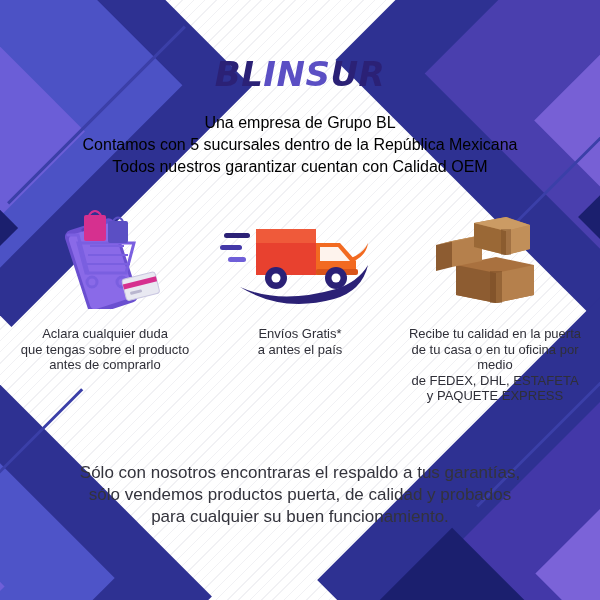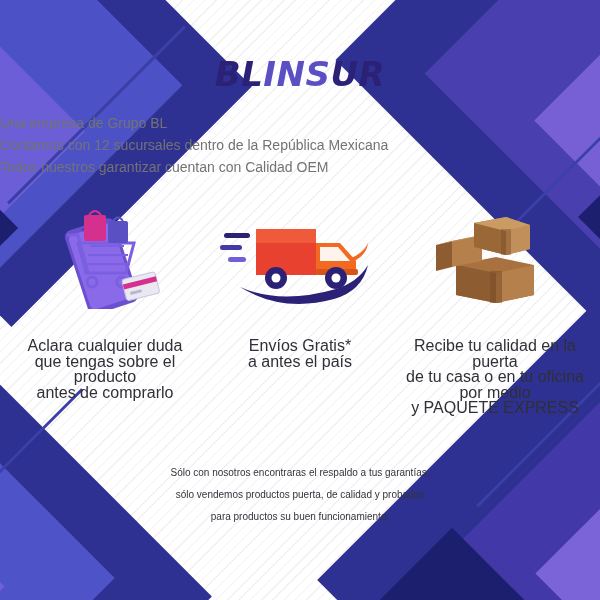--- a/index.html
+++ b/index.html
@@ -184,22 +184,23 @@
     font-style: italic;
     font-family: "DejaVu Sans", sans-serif;
   }
   .brand .b-dark { color: #2b2176; }
   .brand .b-mid  { color: #5b4fc4; }
 
   .tagline {
     position: absolute;
     top: 112px;
     left: 0; right: 0;
-    color: #737373;
-    font-size: 14px;
+    text-align: center;
+    color: #000000;
+    font-size: 16px;
     line-height: 22px;
   }
   .tagline div { white-space: nowrap; }
 
   
   .features {
     position: absolute;
     top: 198px;
     left: 12px;
     right: 12px;
@@ -210,22 +211,22 @@
     width: 186px;
     text-align: center;
   }
   .feature-art {
     height: 112px;
     display: flex;
     align-items: center;
     justify-content: center;
   }
   .feature-caption {
-    margin-top: 28px;
-    font-size: 16px;
+    margin-top: 16px;
+    font-size: 13px;
     line-height: 15.5px;
     color: #2f2f38;
   }
 
   
   .garantia-title {
     position: absolute;
     top: 425px;
     left: 0; right: 0;
     text-align: center;
@@ -234,21 +235,21 @@
     font-style: italic;
     letter-spacing: 1px;
     color: #2b2176;
     font-family: "DejaVu Sans", sans-serif;
   }
   .garantia-body {
     position: absolute;
     top: 462px;
     left: 0; right: 0;
     text-align: center;
-    font-size: 10px;
+    font-size: 17px;
     line-height: 22px;
     color: #33333c;
   }
   .garantia-body div { white-space: nowrap; }
 </style>
 </head>
 <body>
 
 <div id="page">
 
@@ -278,21 +279,21 @@
   <div class="deco br-edge"></div>
 
   <div class="content">
 
     <div class="brand">
       <span class="b-dark">BL</span><span class="b-mid">INS</span><span class="b-dark">UR</span>
     </div>
 
     <div class="tagline">
       <div>Una empresa de Grupo BL</div>
-      <div>Contamos con 12 sucursales dentro de la República Mexicana</div>
+      <div>Contamos con 5 sucursales dentro de la República Mexicana</div>
       <div>Todos nuestros garantizar cuentan con Calidad OEM</div>
     </div>
 
     <div class="features">
 
       <div class="feature">
         <div class="feature-art">
           <svg width="150" height="110" viewBox="0 0 150 110" xmlns="http://www.w3.org/2000/svg">
 
             <g transform="rotate(-18 75 62)">
@@ -375,26 +376,27 @@
             <path d="M44 24 L76 18 L100 26 L100 50 L76 56 L44 48 Z" fill="#b5804c"></path>
             <path d="M44 24 L76 32 L76 56 L44 48 Z" fill="#9a6836"></path>
             <path d="M76 32 L100 26 L100 50 L76 56 Z" fill="#c18f59"></path>
             <path d="M44 24 L76 18 L100 26 L76 32 Z" fill="#cb9b64"></path>
             <rect x="71" y="30" width="10" height="26" fill="#7b4e27" opacity="0.45"></rect>
           </svg>
         </div>
         <div class="feature-caption">
           <div>Recibe tu calidad en la puerta</div>
           <div>de tu casa o en tu oficina por medio</div>
+          <div>de FEDEX, DHL, ESTAFETA</div>
           <div>y PAQUETE EXPRESS</div>
         </div>
       </div>
 
     </div>
 
     <div class="garantia-body">
       <div>Sólo con nosotros encontraras el respaldo a tus garantías,</div>
       <div>sólo vendemos productos puerta, de calidad y probados</div>
-      <div>para productos su buen funcionamiento.</div>
+      <div>para cualquier su buen funcionamiento.</div>
     </div>
 
   </div>
 </div>
 
 </body></html>

